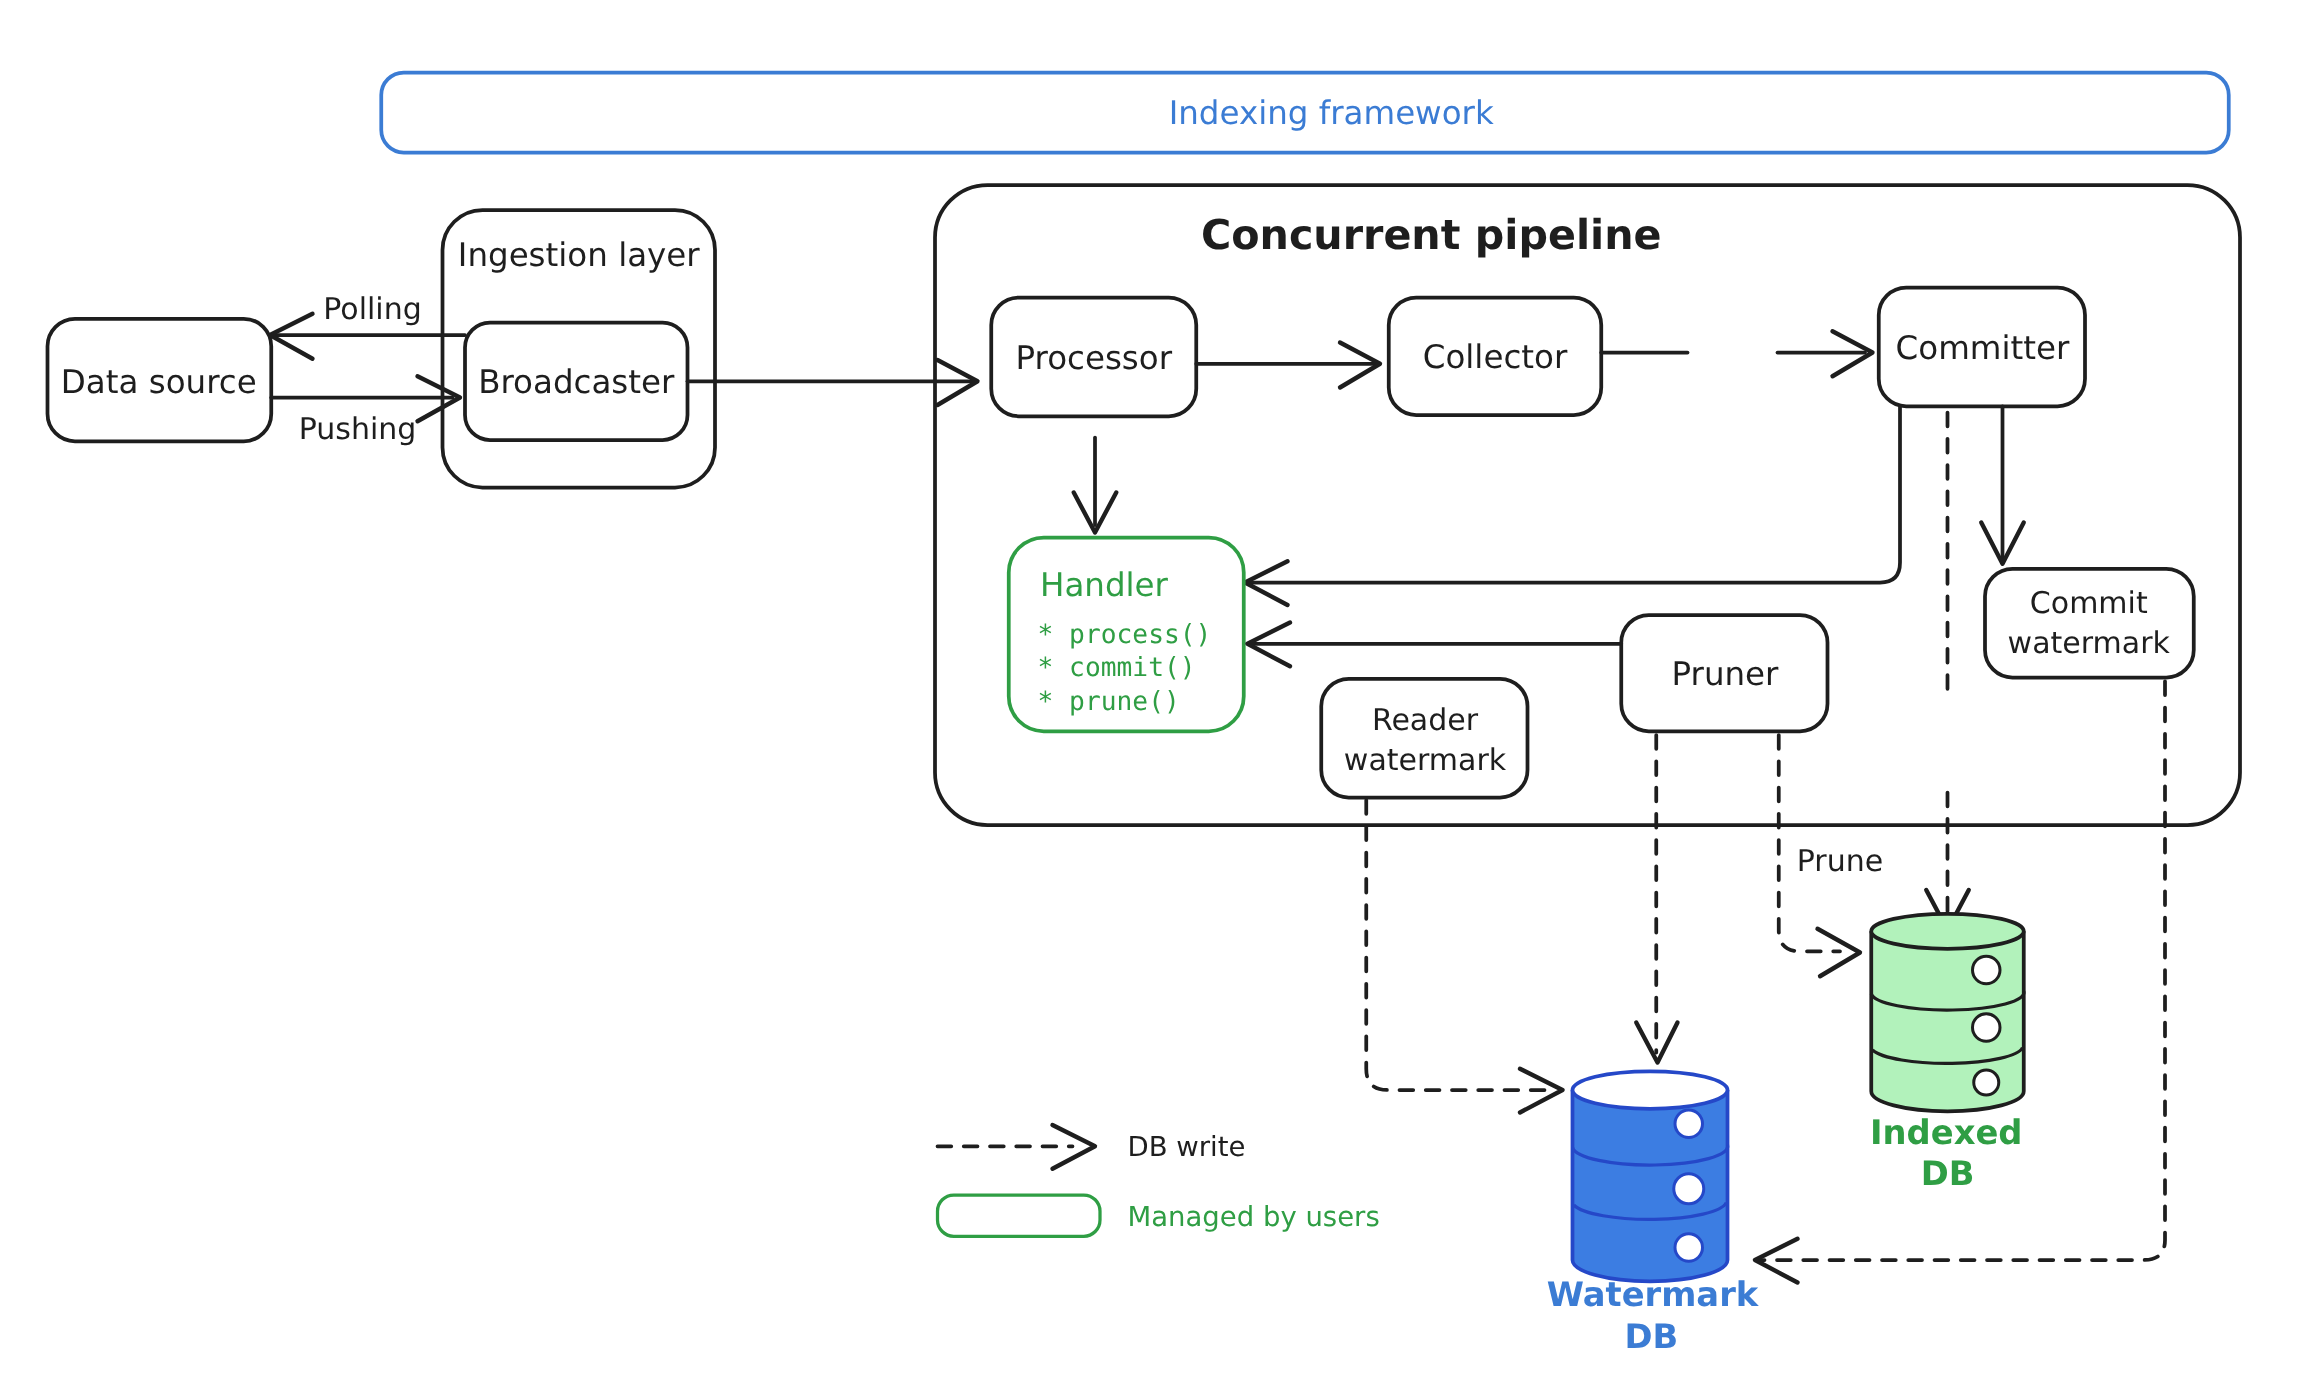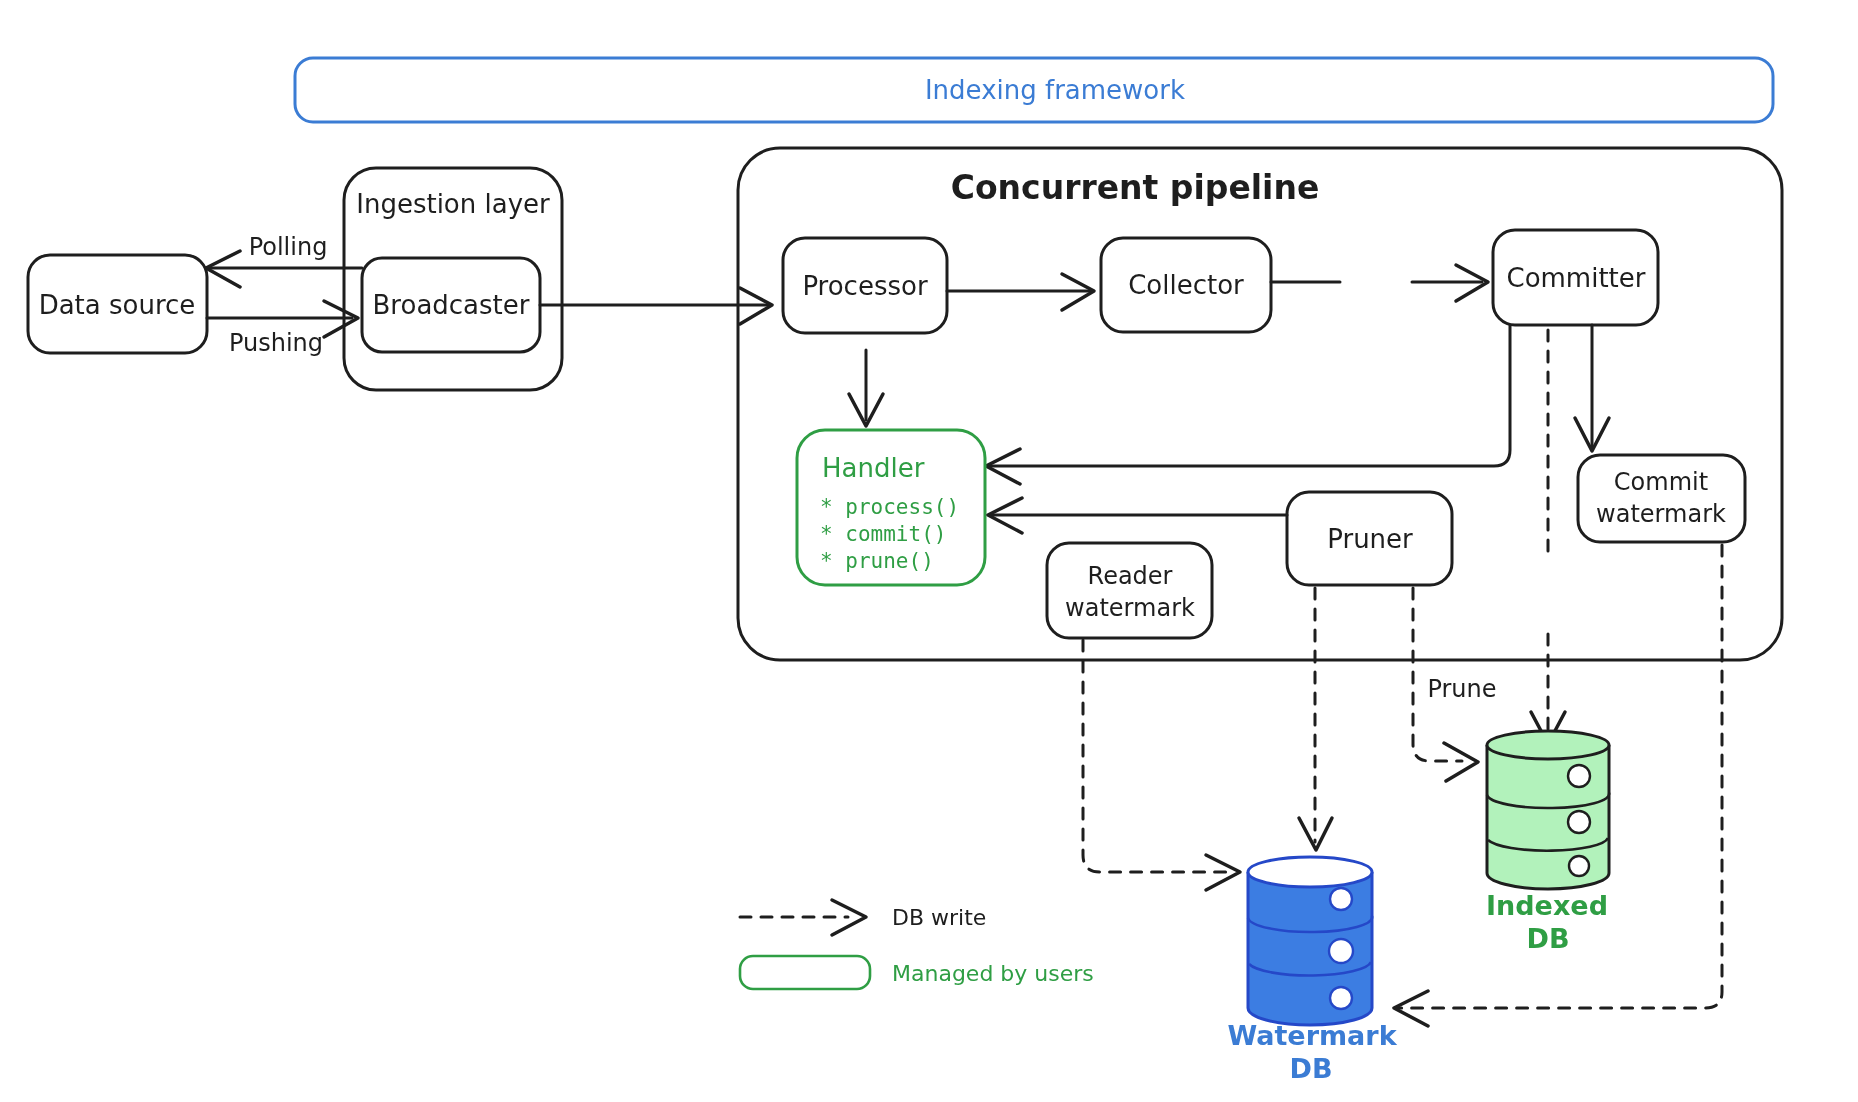--- a/index.html
+++ b/index.html
@@ -1,16 +1,16 @@
 <!DOCTYPE html>
 <html style="--ink: #1e1e1e; --blue: #3b7cd4; --green: #2f9e44; --green-fill: #b2f2bb; --db-blue: #3c7de2; --db-blue-stroke: #2548c8;"><head>
 <meta charset="utf-8">
 <style>
   html,body{margin:0;padding:0;background:#ffffff;}
-  .stage{position:relative;width:1848px;height:1102px;background:#fff;overflow:hidden;}
+  .stage{position:relative;width:1848px;height:1102px;background:#fff;overflow:hidden;padding-left:10px;}
   svg{display:block;}
   .hand{font-family:"DejaVu Sans","Liberation Sans",sans-serif;}
   .mono{font-family:"DejaVu Sans Mono","Liberation Mono",monospace;}
   .ink-t{fill:var(--ink);}
   .blue-t{fill:var(--blue);}
   .green-t{fill:var(--green);}
   .box{fill:none;stroke:var(--ink);stroke-width:3;}
   .box-blue{fill:none;stroke:var(--blue);stroke-width:3;}
   .box-green{fill:none;stroke:var(--green);stroke-width:3;}
   .edge{fill:none;stroke:var(--ink);stroke-width:3;stroke-linecap:round;stroke-linejoin:round;}

